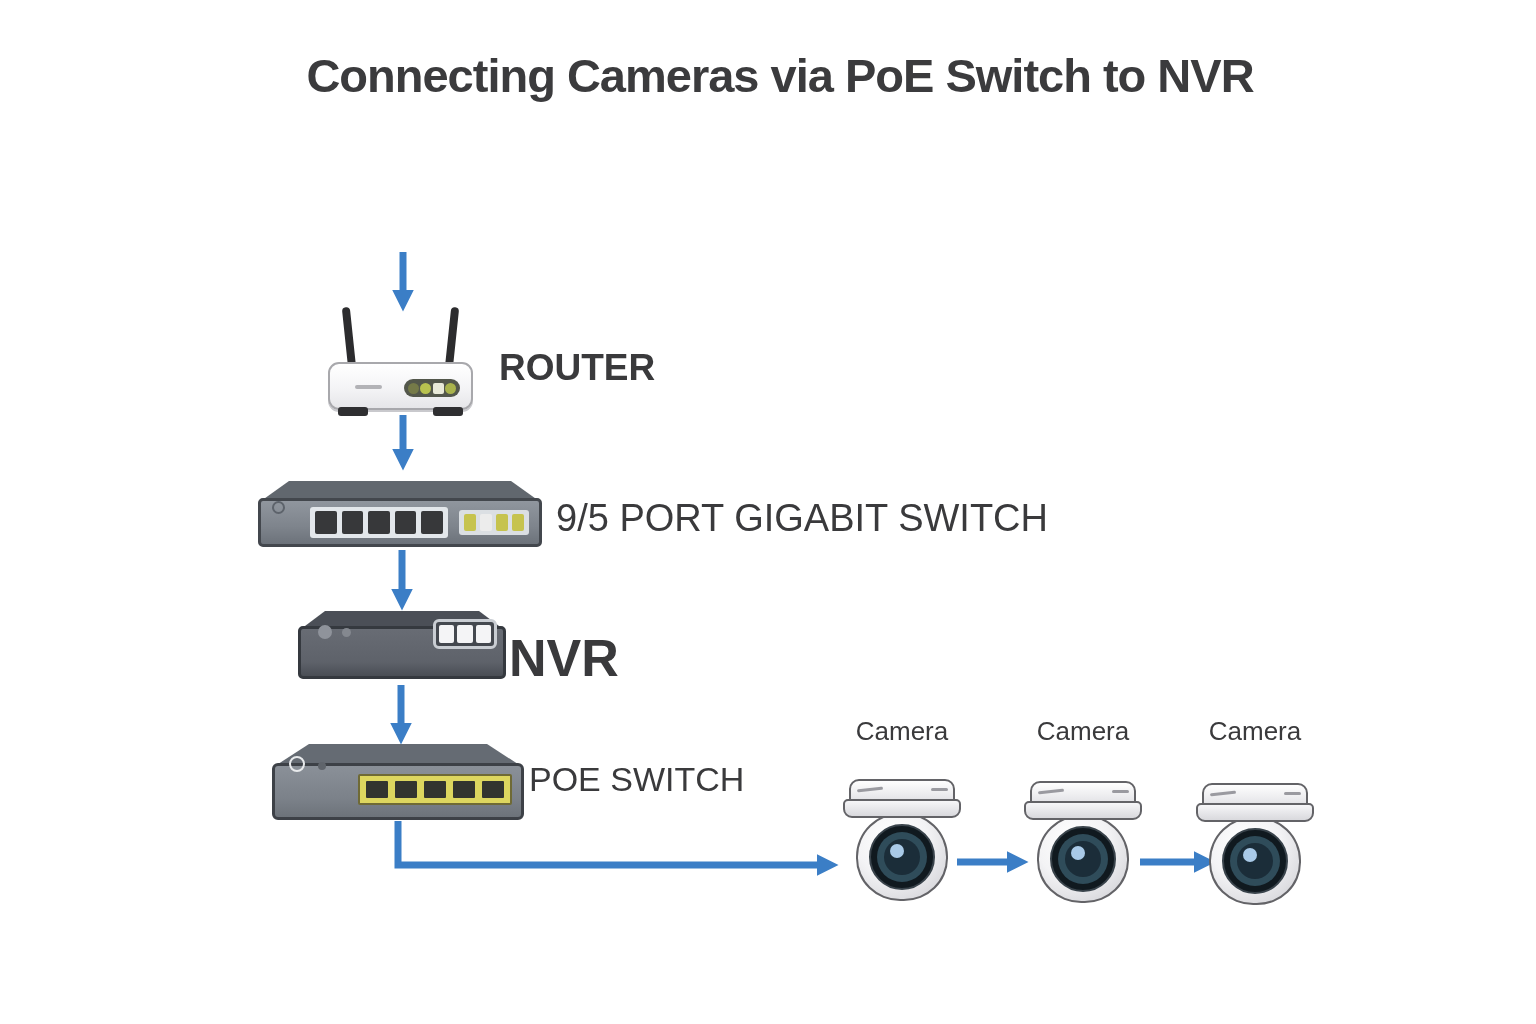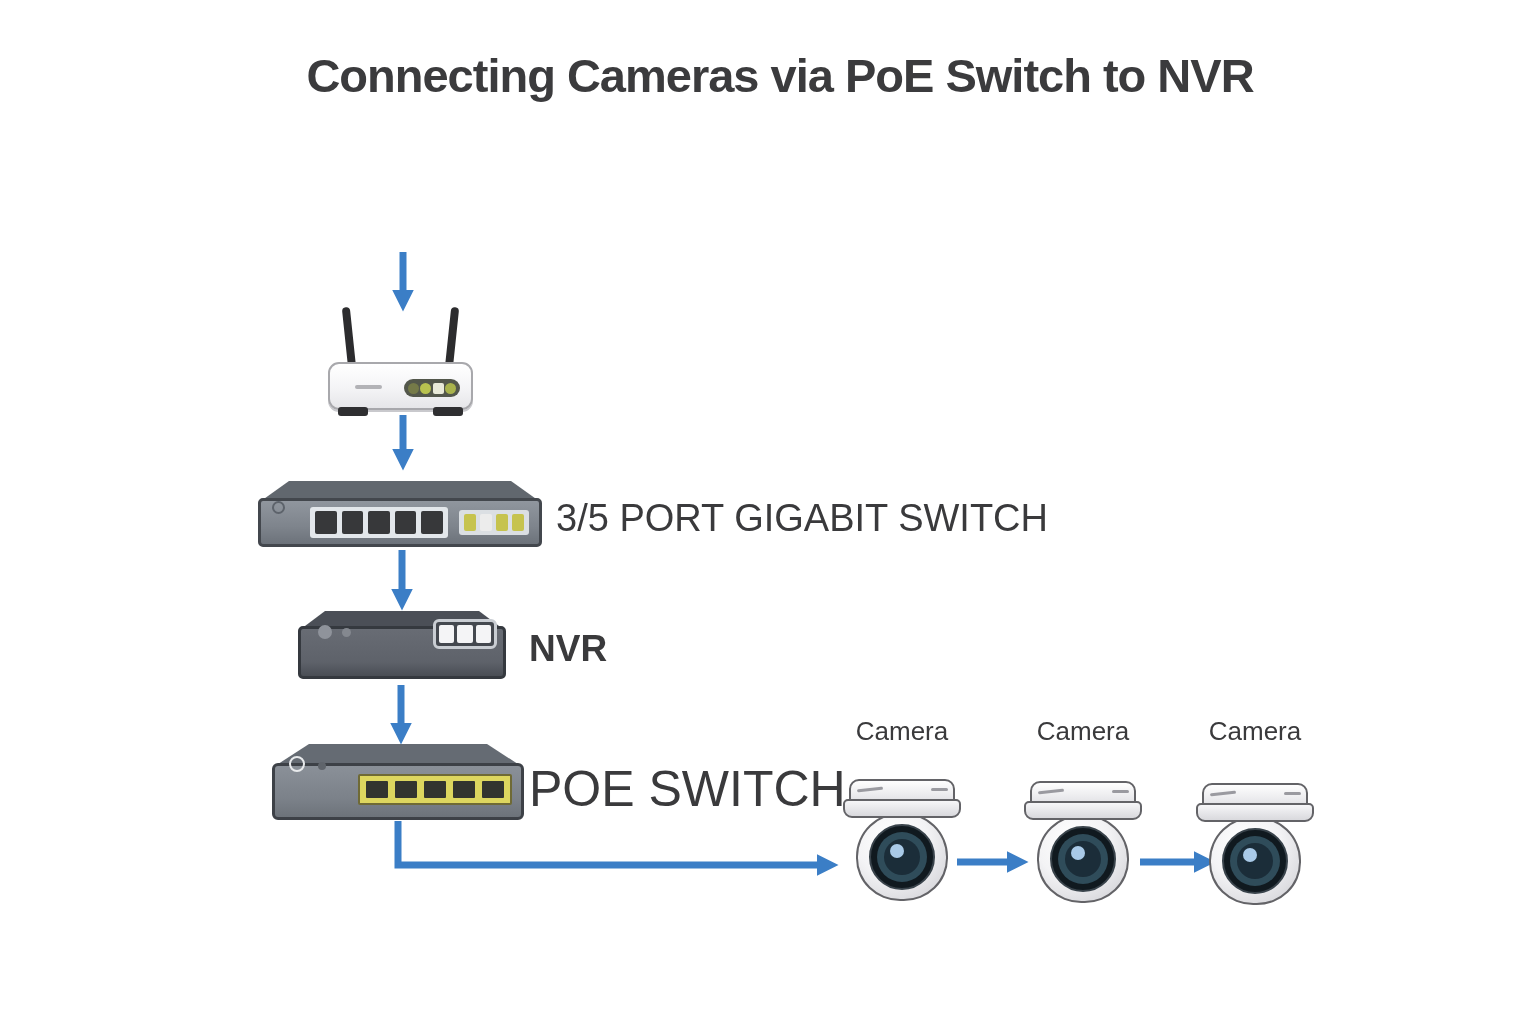--- a/index.html
+++ b/index.html
@@ -131,22 +131,22 @@
     width:66px; height:66px; border-radius:50%;
     background:#10191f; border:2px solid #39434b;
   }
   .lens-mid   { position:absolute; inset:6px;  border-radius:50%; background:#2f4c5a; }
   .lens-inner { position:absolute; inset:7px;  border-radius:50%; background:#1b2d39; }
   .lens-glint { position:absolute; left:6px; top:5px; width:14px; height:14px; border-radius:50%; background:#a9cae8; }
 
   
   .lbl-router  { left:499px; top:347px; font-size:37px; font-weight:700; }
   .lbl-gswitch { left:556px; top:497px; font-size:38px; font-weight:500; }
-  .lbl-nvr     { left:529px; top:628px; font-size:37px; font-weight:700; }
-  .lbl-poe     { left:529px; top:760px; font-size:50px; font-weight:500; }
+  .lbl-nvr     { left:509px; top:628px; font-size:52px; font-weight:700; }
+  .lbl-poe     { left:529px; top:760px; font-size:34px; font-weight:500; }
   .lbl-camera  { width:180px; top:716px; text-align:center; font-size:26px; font-weight:400; }
 </style>
 </head>
 <body>
 
 <div class="canvas">
 
   <div class="title">Connecting Cameras via PoE Switch to NVR</div>
 
   <svg class="arrows" width="1536" height="1024" viewBox="0 0 1536 1024">
@@ -175,40 +175,41 @@
       <div class="router-leds">
         <div class="rled l1"></div>
         <div class="rled l2"></div>
         <div class="rled l3"></div>
         <div class="rled l4"></div>
       </div>
     </div>
     <div class="foot f-left"></div>
     <div class="foot f-right"></div>
   </div>
+  <div class="abs label lbl-router">ROUTER</div>
 
   <div class="device gswitch">
     <div class="dev-top"></div>
     <div class="dev-front"></div>
     <div class="pwr-ring"></div>
     <div class="port-strip">
       <div class="port"></div>
       <div class="port"></div>
       <div class="port"></div>
       <div class="port"></div>
       <div class="port"></div>
     </div>
     <div class="led-panel">
       <div class="sled y"></div>
       <div class="sled w"></div>
       <div class="sled y"></div>
       <div class="sled y"></div>
     </div>
   </div>
-  <div class="abs label lbl-gswitch">3/5 PORT GIGABIT SWITCH</div>
+  <div class="abs label lbl-gswitch">9/5 PORT GIGABIT SWITCH</div>
 
   <div class="device nvr">
     <div class="dev-top"></div>
     <div class="dev-front"></div>
     <div class="nvr-dot d1"></div>
     <div class="nvr-dot d2"></div>
     <div class="nvr-slots">
       <div class="nvr-slot"></div>
       <div class="nvr-slot"></div>
       <div class="nvr-slot"></div>

